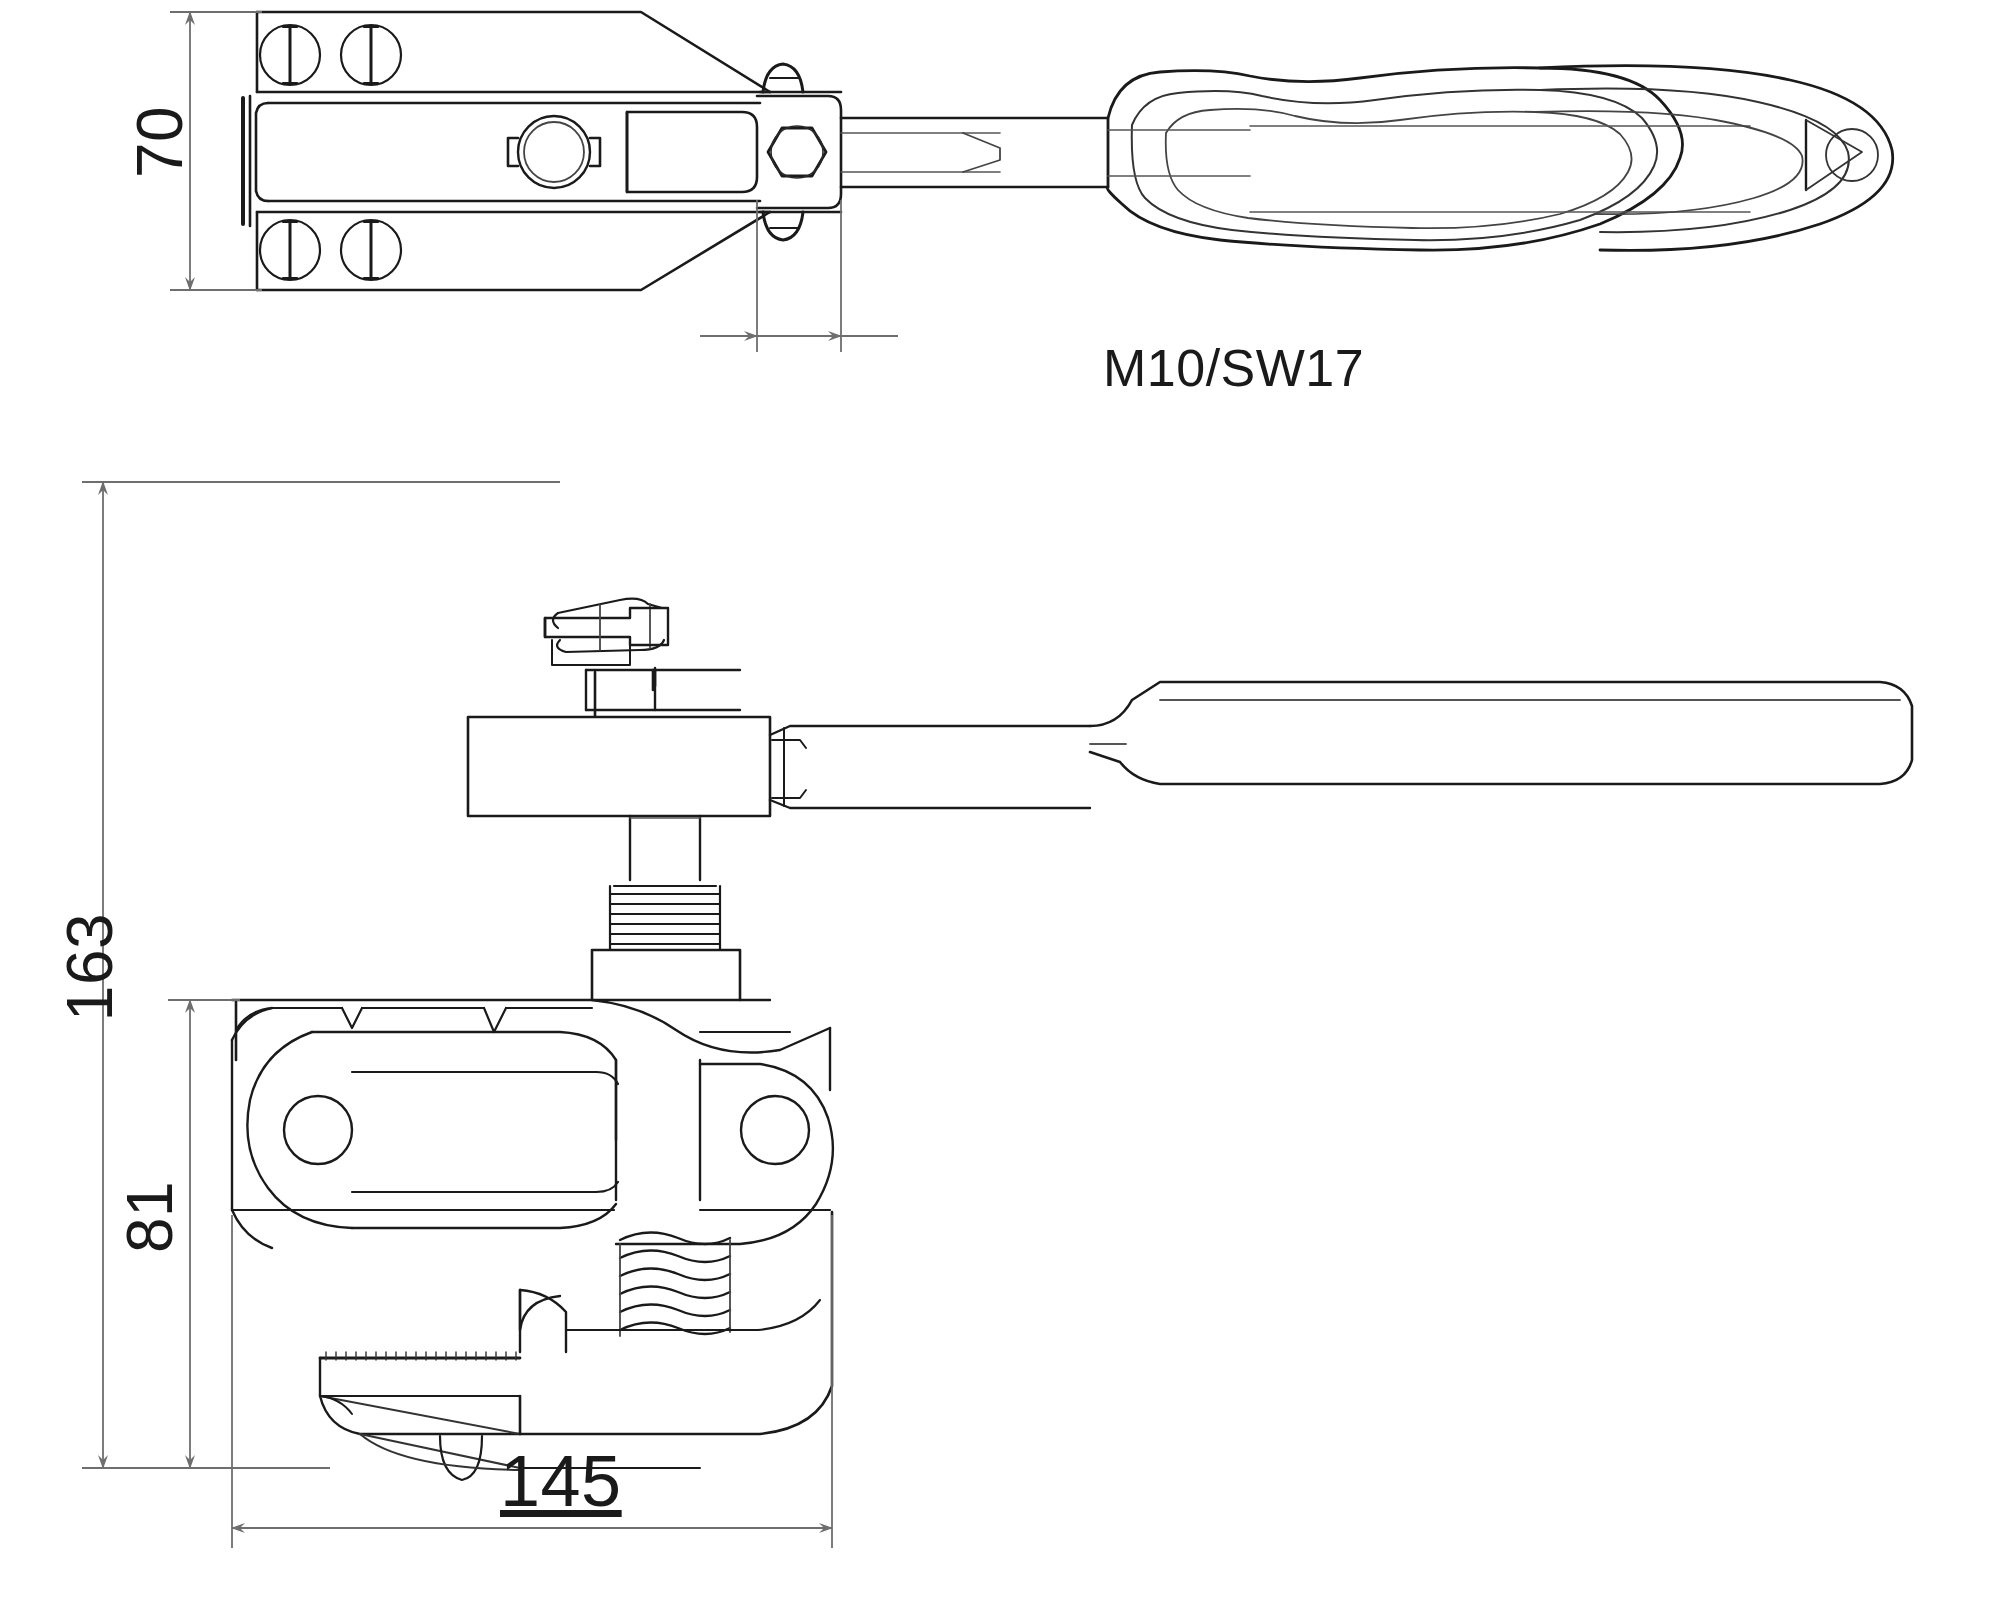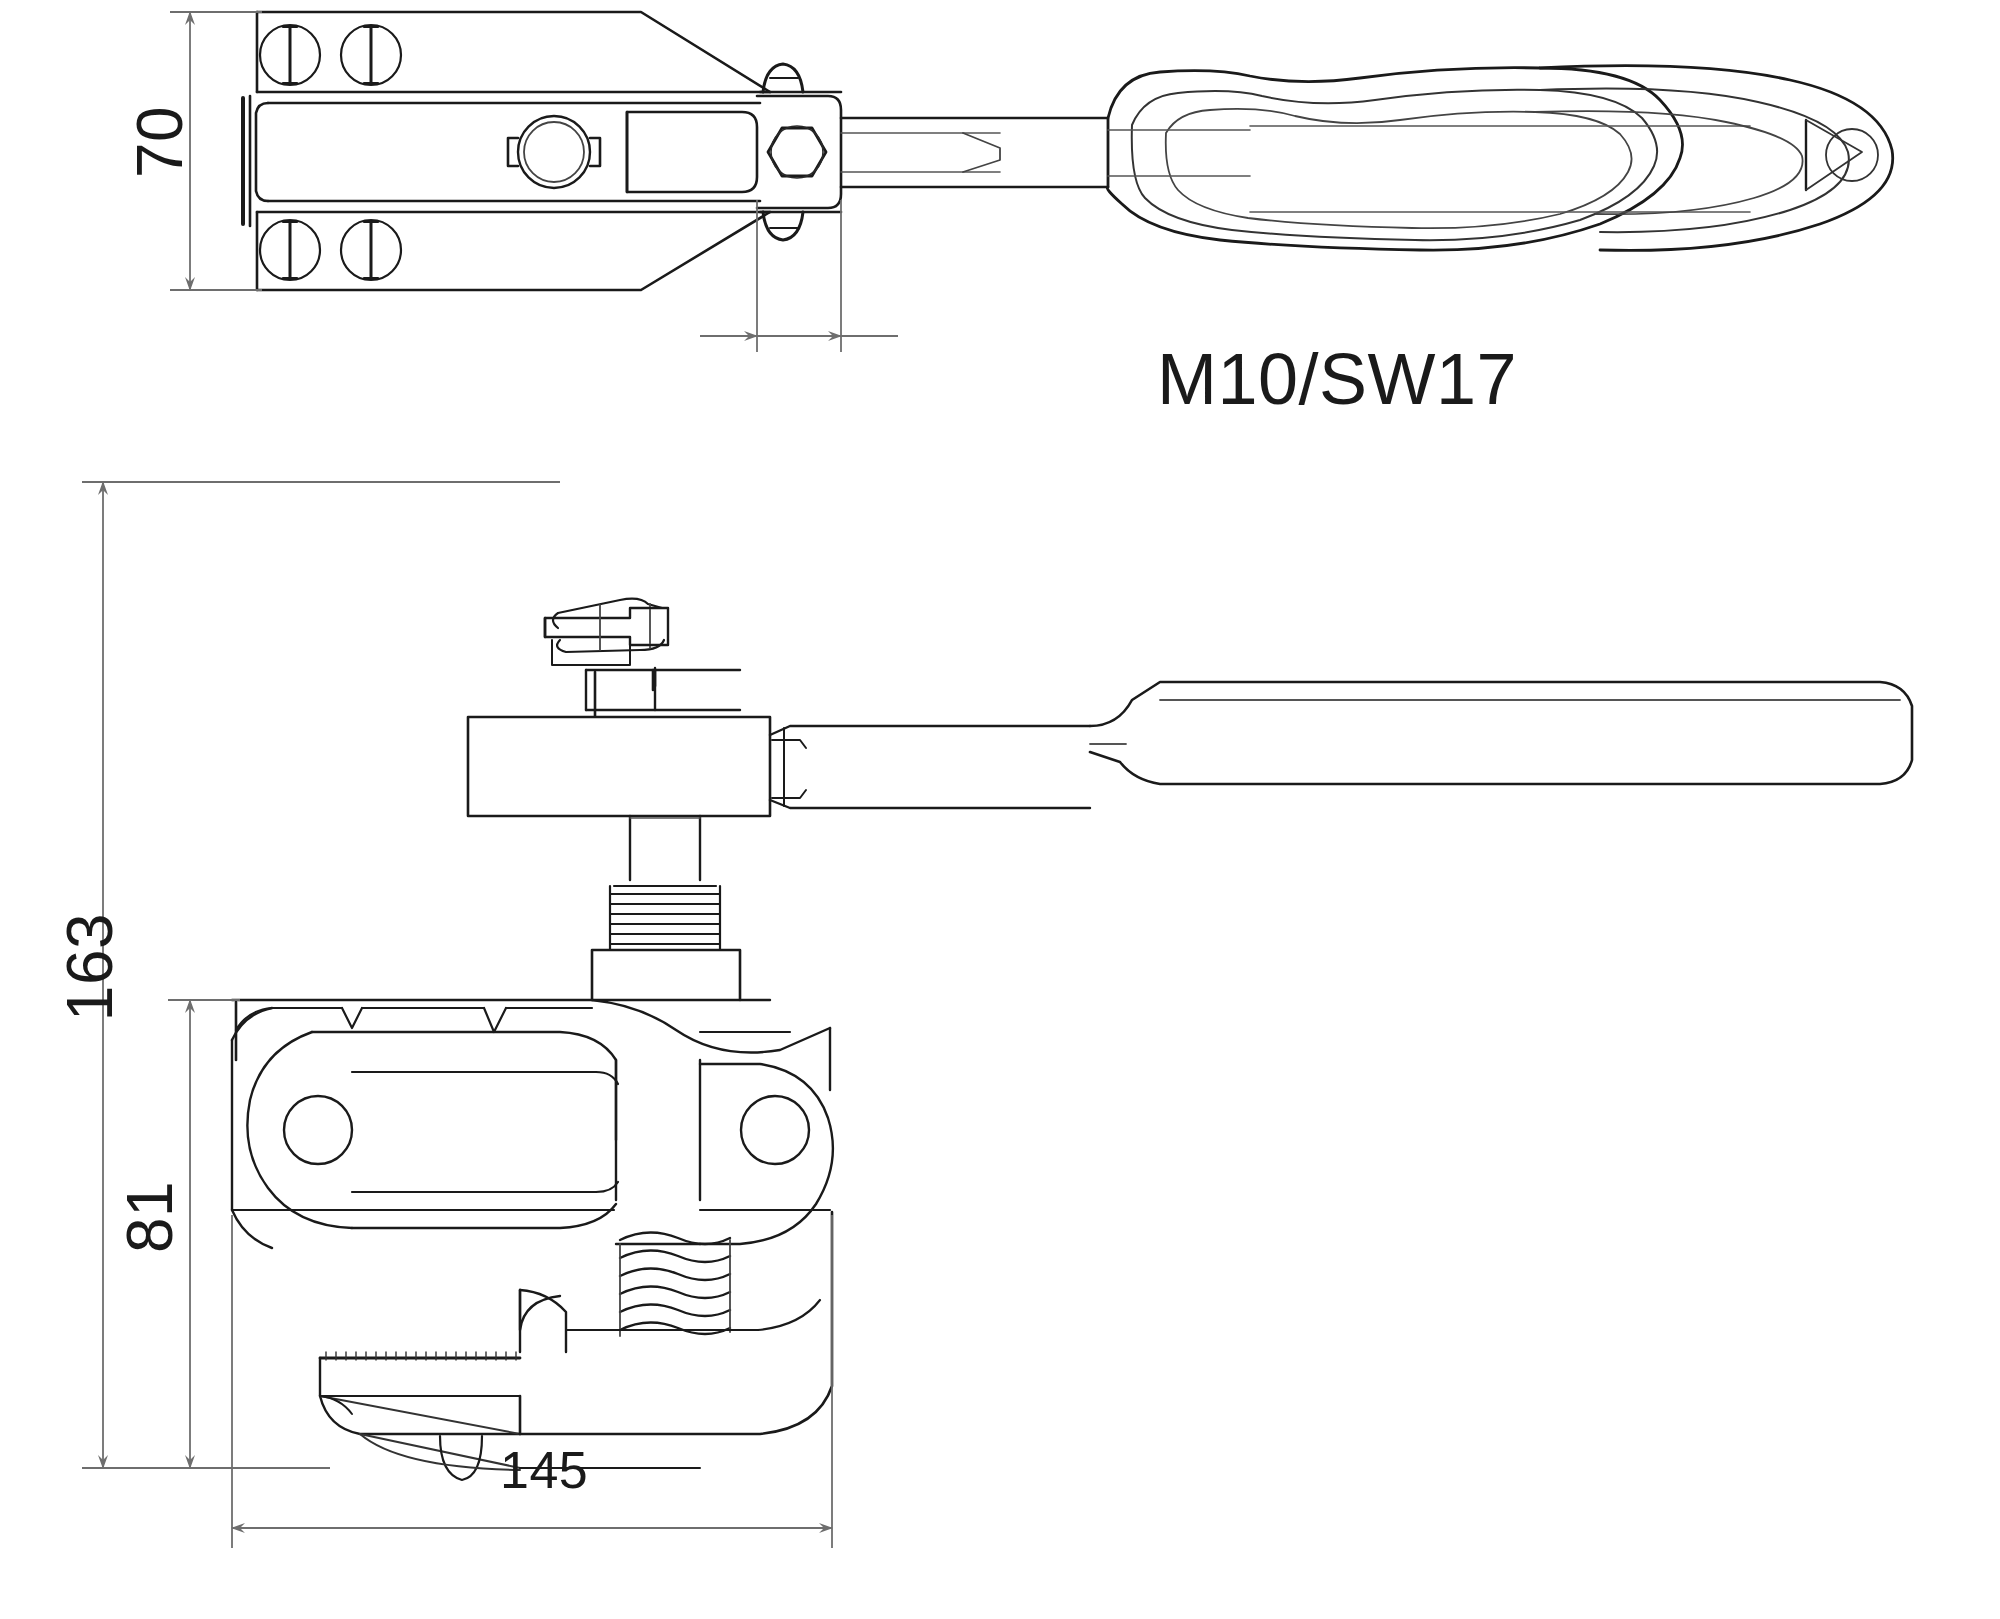--- a/index.html
+++ b/index.html
@@ -304,21 +304,21 @@
       <g>
         <path d="M232,1215 L232,1548"></path>
         <path d="M832,1215 L832,1548"></path>
         <path d="M232,1528 L832,1528" marker-start="url(#arrInRev)" marker-end="url(#arrIn)"></path>
       </g>
     </g>
   </svg>
 
   <div class="dimtext rot90" style="left:100px; top:105px; width:120px; text-align:center; font-size:64px;">70</div>
 
-  <div class="dimtext" style="left:1157px; top:338px; font-size:72px;">M10/SW17</div>
+  <div class="dimtext" style="left:1103px; top:338px; font-size:52px;">M10/SW17</div>
 
   <div class="dimtext rot90" style="left:-10px; top:930px; width:200px; text-align:center; font-size:64px;">163</div>
 
   <div class="dimtext rot90" style="left:80px; top:1180px; width:140px; text-align:center; font-size:64px;">81</div>
 
-  <div class="dimtext" style="left:500px; top:1440px; font-size:52px;">145</div>
+  <div class="dimtext" style="left:500px; top:1440px; font-size:72px;text-decoration:underline;">145</div>
 
 </div>
 
 </body></html>

